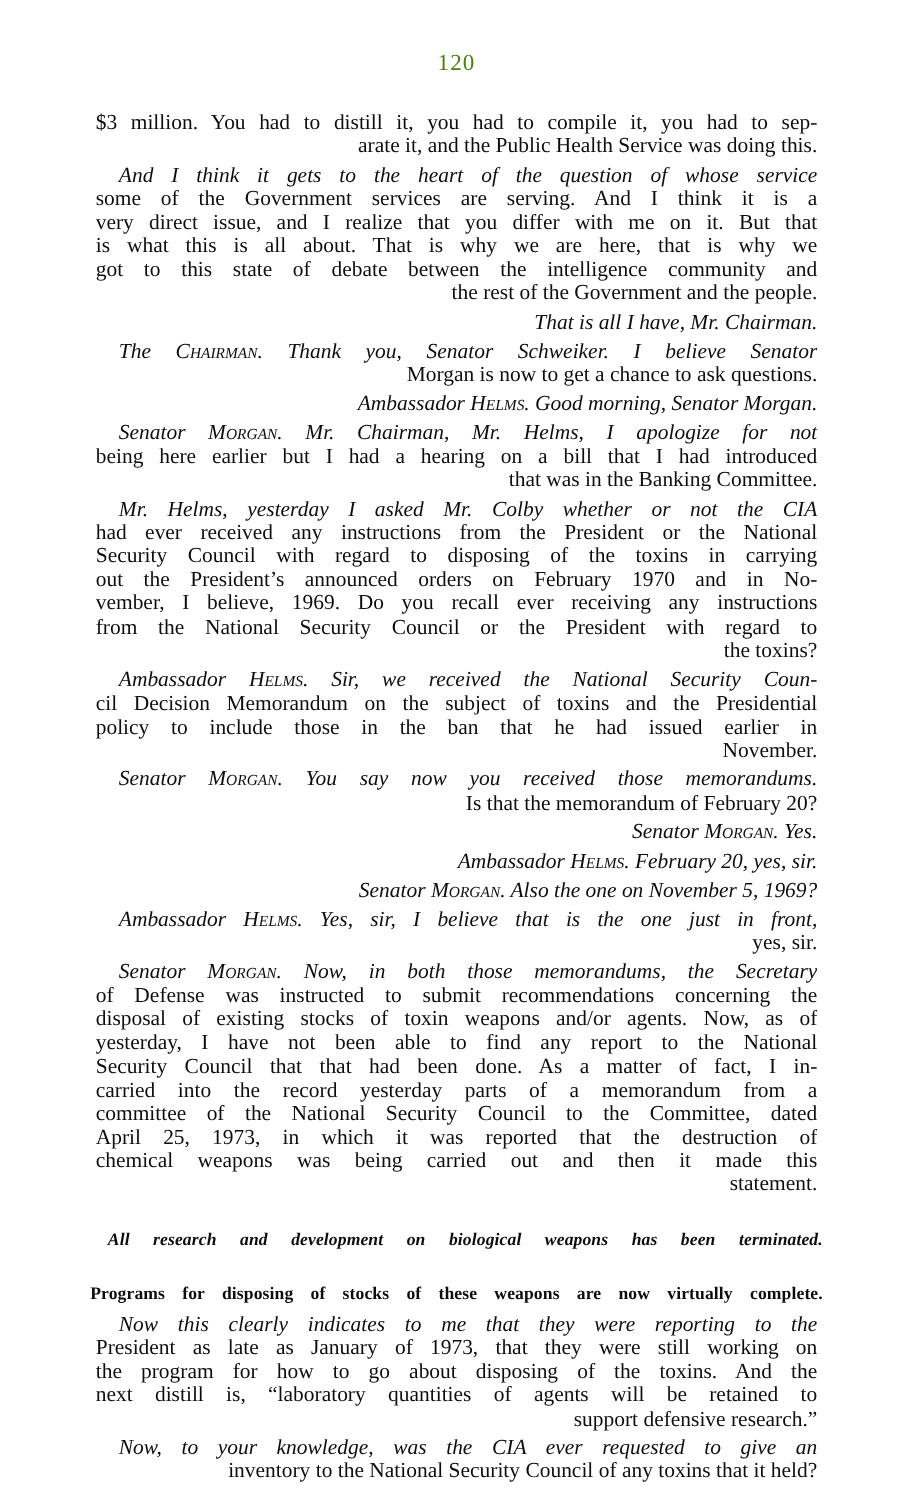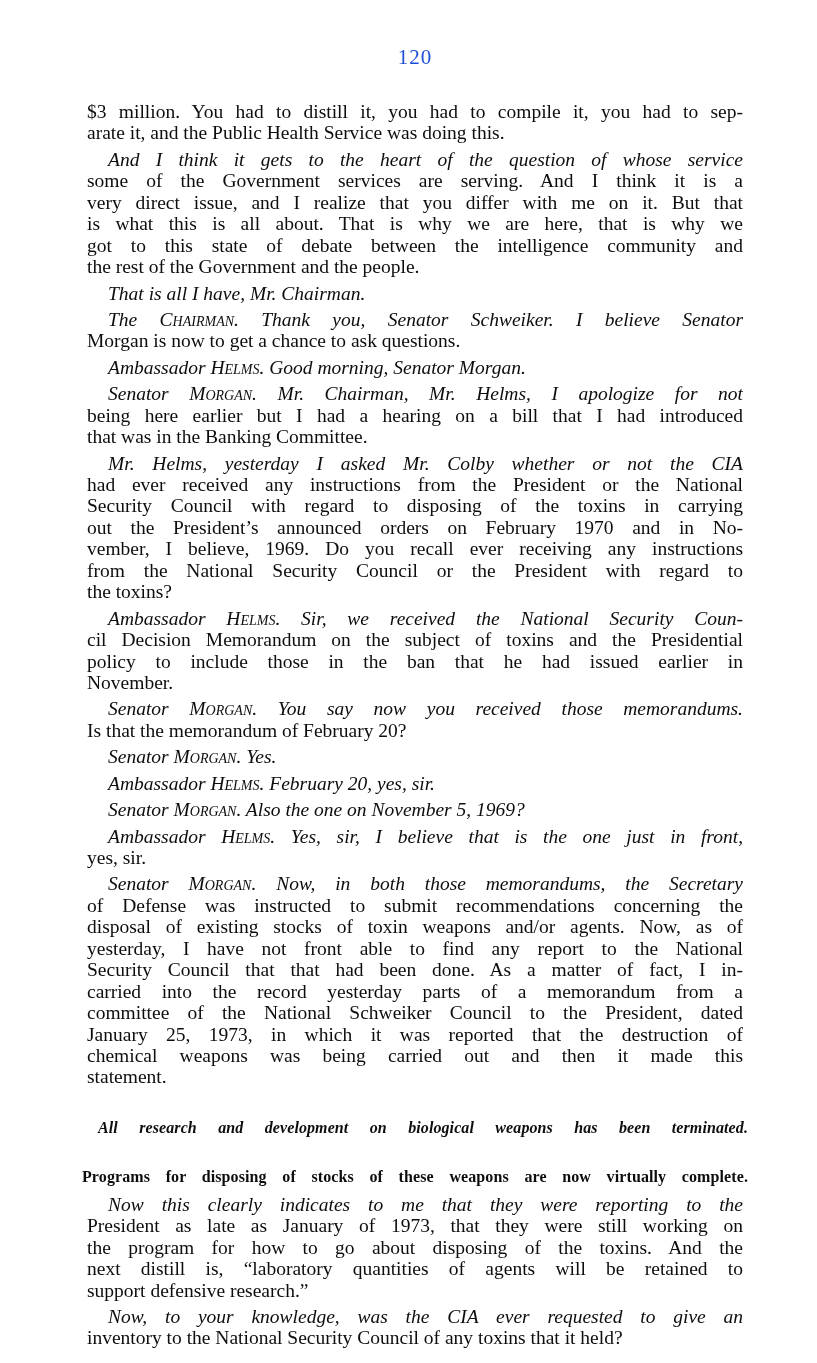--- a/index.html
+++ b/index.html
@@ -17,21 +17,21 @@
     color: #0d0d0d;
   }
   .page-number {
     position: absolute;
     top: 45px;
     left: 82px;
     width: 666px;
     text-align: center;
     font-size: 21px;
     letter-spacing: 1px;
-    color: #1d4ed8;
+    color: #4d7c0f;
   }
   .text-block {
     position: absolute;
     top: 96px;
     left: 82px;
     width: 666px;
     font-size: 19.5px;
   }
   .paragraph { margin: 5px; }
   
@@ -40,21 +40,21 @@
     overflow: hidden;
     text-align: justify;
     white-space: normal;
   }
   .line::after {
     content: "";
     display: inline-block;
     width: 100%;
   }
   .line.end {
-    text-align: left;
+    text-align: right;
   }
   .line.indent { text-indent: 21px; font-style: italic; }
   
   .quote-block { margin: 9px 0 8px 0; }
   .line.quote-line {
     height: 18px;
     font-size: 16px;
     font-weight: bold;
     letter-spacing: 0.1px;
     margin-top: 31px;
@@ -124,25 +124,25 @@
         <div class="line indent end"><span>Senator </span><span class="sc">Morgan</span><span>. Also the one on November 5, 1969?</span></div>
       </div>
       <div class="paragraph">
         <div class="line indent"><span>Ambassador </span><span class="sc">Helms</span><span>. Yes, sir, I believe that is the one just in front,</span></div>
         <div class="line end"><span>yes, sir.</span></div>
       </div>
       <div class="paragraph">
         <div class="line indent"><span>Senator </span><span class="sc">Morgan</span><span>. Now, in both those memorandums, the Secretary</span></div>
         <div class="line"><span>of Defense was instructed to submit recommendations concerning the</span></div>
         <div class="line"><span>disposal of existing stocks of toxin weapons and/or agents. Now, as of</span></div>
-        <div class="line"><span>yesterday, I have not front able to find any report to the National</span></div>
+        <div class="line"><span>yesterday, I have not been able to find any report to the National</span></div>
         <div class="line"><span>Security Council that that had been done. As a matter of fact, I in-</span></div>
         <div class="line"><span>carried into the record yesterday parts of a memorandum from a</span></div>
-        <div class="line"><span>committee of the National Schweiker Council to the President, dated</span></div>
-        <div class="line"><span>January 25, 1973, in which it was reported that the destruction of</span></div>
+        <div class="line"><span>committee of the National Security Council to the Committee, dated</span></div>
+        <div class="line"><span>April 25, 1973, in which it was reported that the destruction of</span></div>
         <div class="line"><span>chemical weapons was being carried out and then it made this</span></div>
         <div class="line end"><span>statement.</span></div>
       </div>
       <div class="paragraph quote-block">
         <div class="line quote-line indent"><span>All research and development on biological weapons has been terminated.</span></div>
         <div class="line quote-line"><span>Programs for disposing of stocks of these weapons are now virtually complete.</span></div>
       </div>
       <div class="paragraph">
         <div class="line indent"><span>Now this clearly indicates to me that they were reporting to the</span></div>
         <div class="line"><span>President as late as January of 1973, that they were still working on</span></div>

